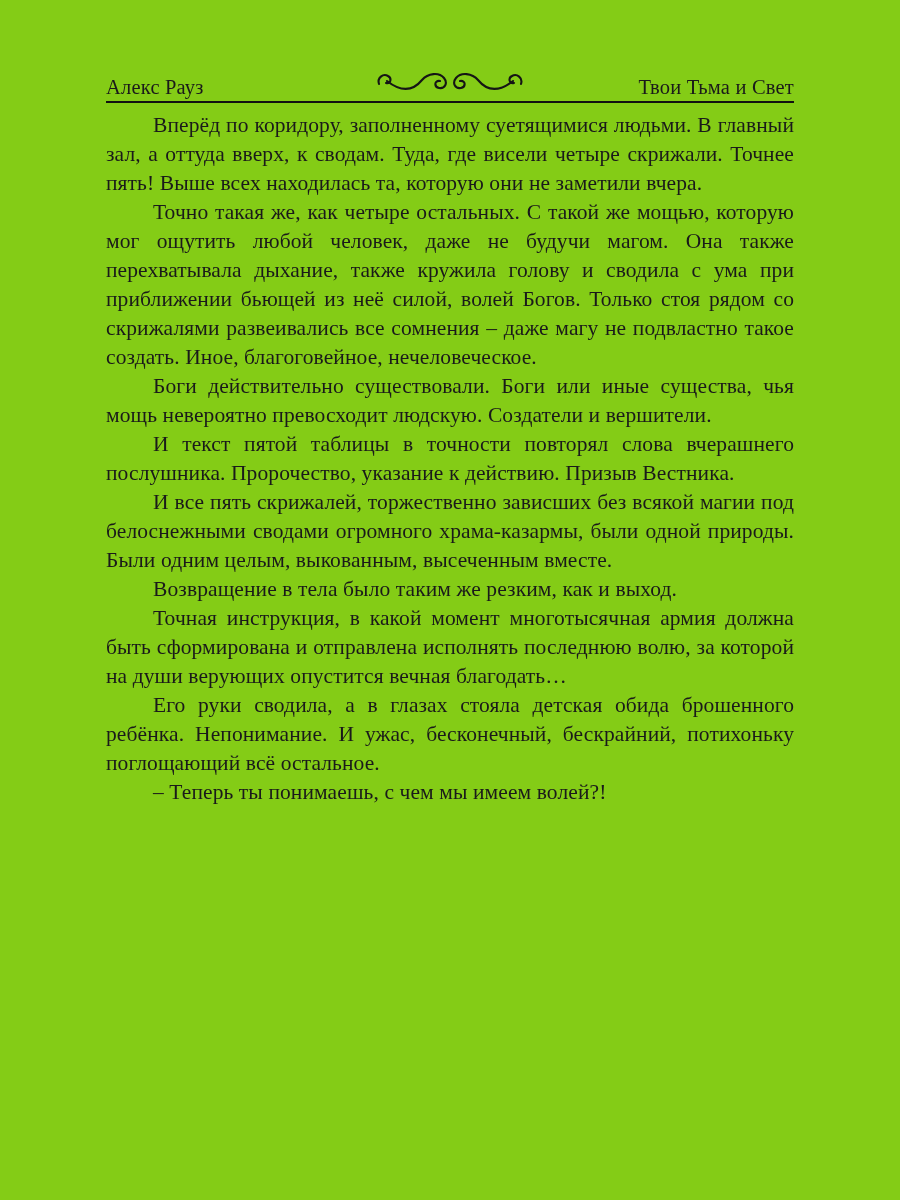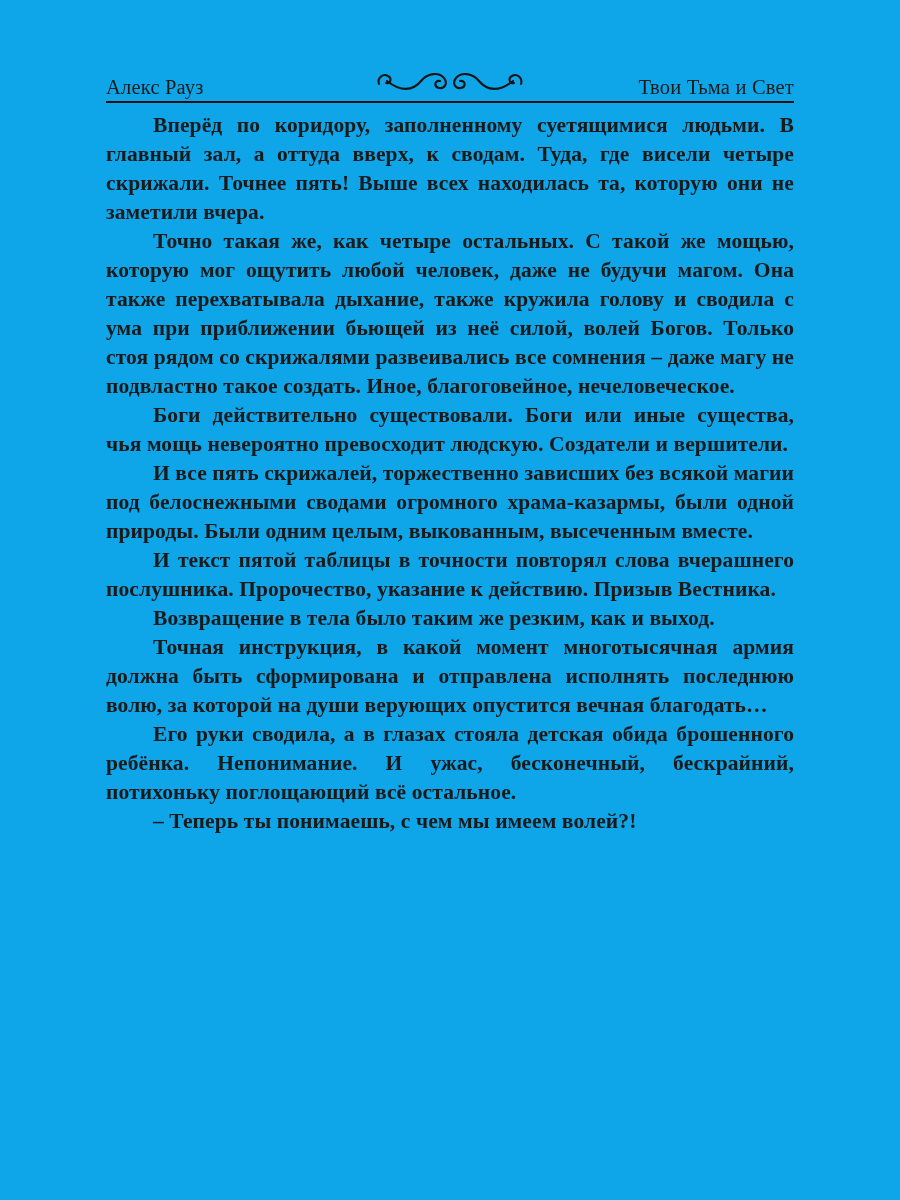--- a/index.html
+++ b/index.html
@@ -1,19 +1,19 @@
 <!DOCTYPE html>
 <html lang="ru"><head>
 <meta charset="utf-8">
 <style>
   html,body{margin:0;padding:0;background:#ffffff;}
   .page{
     position:relative;
     width:900px;height:1200px;
-    background:#0ea5e9;
+    background:#84cc16;
     color:#1a1a1a;
     font-family:"Liberation Serif","DejaVu Serif",serif;
     overflow:hidden;
   }
   
   .header{
     position:absolute;
     left:106px;right:106px;top:68px;
     height:33px;
     border-bottom:2px solid #111111;
@@ -31,21 +31,21 @@
   .flourish-top{
     position:absolute;
     left:50%;
     transform:translateX(-50%);
     bottom:2px;
   }
   .flourish-top svg path{stroke:#151515;fill:none;stroke-width:2.1;stroke-linecap:round;}
   
   .text-block{
     position:absolute;
-    left:106px;right:106px;top:111px;font-weight:bold;
+    left:106px;right:106px;top:111px;
   }
   .text-block p{
     margin:0;
     text-indent:47px;
     text-align:justify;
     font-size:21.5px;
     line-height:29px;
     letter-spacing:.1px;
   }
   
@@ -80,22 +80,22 @@
       </svg>
     </span>
 
     <span class="running-text">Твои Тьма и Свет</span>
   </header>
 
   <main class="text-block">
     <p>Вперёд по коридору, заполненному суетящимися людьми. В главный зал, а оттуда вверх, к сводам. Туда, где висели четыре скрижали. Точнее пять! Выше всех находилась та, которую они не заметили вчера.</p>
     <p>Точно такая же, как четыре остальных. С такой же мощью, которую мог ощутить любой человек, даже не будучи магом. Она также перехватывала дыхание, также кружила голову и сводила с ума при приближении бьющей из неё силой, волей Богов. Только стоя рядом со скрижалями развеивались все сомнения – даже магу не подвластно такое создать. Иное, благоговейное, нечеловеческое.</p>
     <p>Боги действительно существовали. Боги или иные существа, чья мощь невероятно превосходит людскую. Создатели и вершители.</p>
+    <p>И текст пятой таблицы в точности повторял слова вчерашнего послушника. Пророчество, указание к действию. Призыв Вестника.</p>
     <p>И все пять скрижалей, торжественно зависших без всякой магии под белоснежными сводами огромного храма-казармы, были одной природы. Были одним целым, выкованным, высеченным вместе.</p>
-    <p>И текст пятой таблицы в точности повторял слова вчерашнего послушника. Пророчество, указание к действию. Призыв Вестника.</p>
     <p>Возвращение в тела было таким же резким, как и выход.</p>
     <p>Точная инструкция, в какой момент многотысячная армия должна быть сформирована и отправлена исполнять последнюю волю, за которой на души верующих опустится вечная благодать…</p>
     <p>Его руки сводила, а в глазах стояла детская обида брошенного ребёнка. Непонимание. И ужас, бесконечный, бескрайний, потихоньку поглощающий всё остальное.</p>
     <p>– Теперь ты понимаешь, с чем мы имеем волей?!</p>
   </main>
 
 
 </div>
 
 </body></html>

